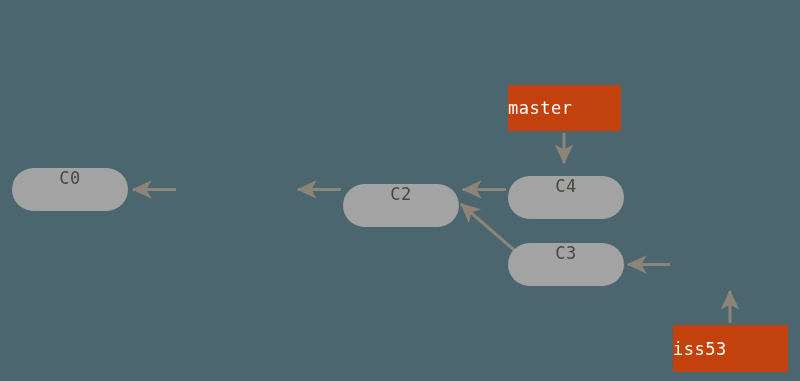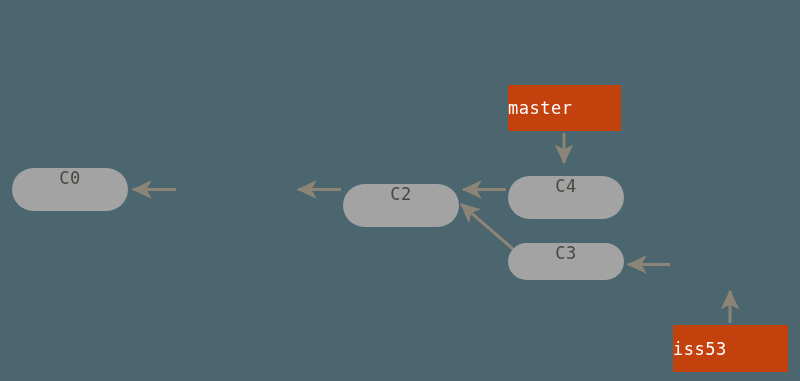--- a/index.html
+++ b/index.html
@@ -84,21 +84,21 @@
 
 
   <div class="commit-node" style="left:343px; top:168px; width:116px; height:43px;margin-top:16px;">
     <span>C2</span>
   </div>
 
   <div class="commit-node" style="left:508px; top:176px; width:116px; height:43px;">
     <span>C4</span>
   </div>
 
-  <div class="commit-node" style="left:508px; top:243px; width:116px; height:37px;">
+  <div class="commit-node" style="left:508px; top:243px; width:116px; height:43px;">
     <span>C3</span>
   </div>
 
 
   <div class="branch-label" style="left:508px; top:85px; width:113px; height:46px;">
     <span>master</span>
   </div>
 
   <div class="branch-label" style="left:673px; top:325px; width:115px; height:47px;">
     <span>iss53</span>

